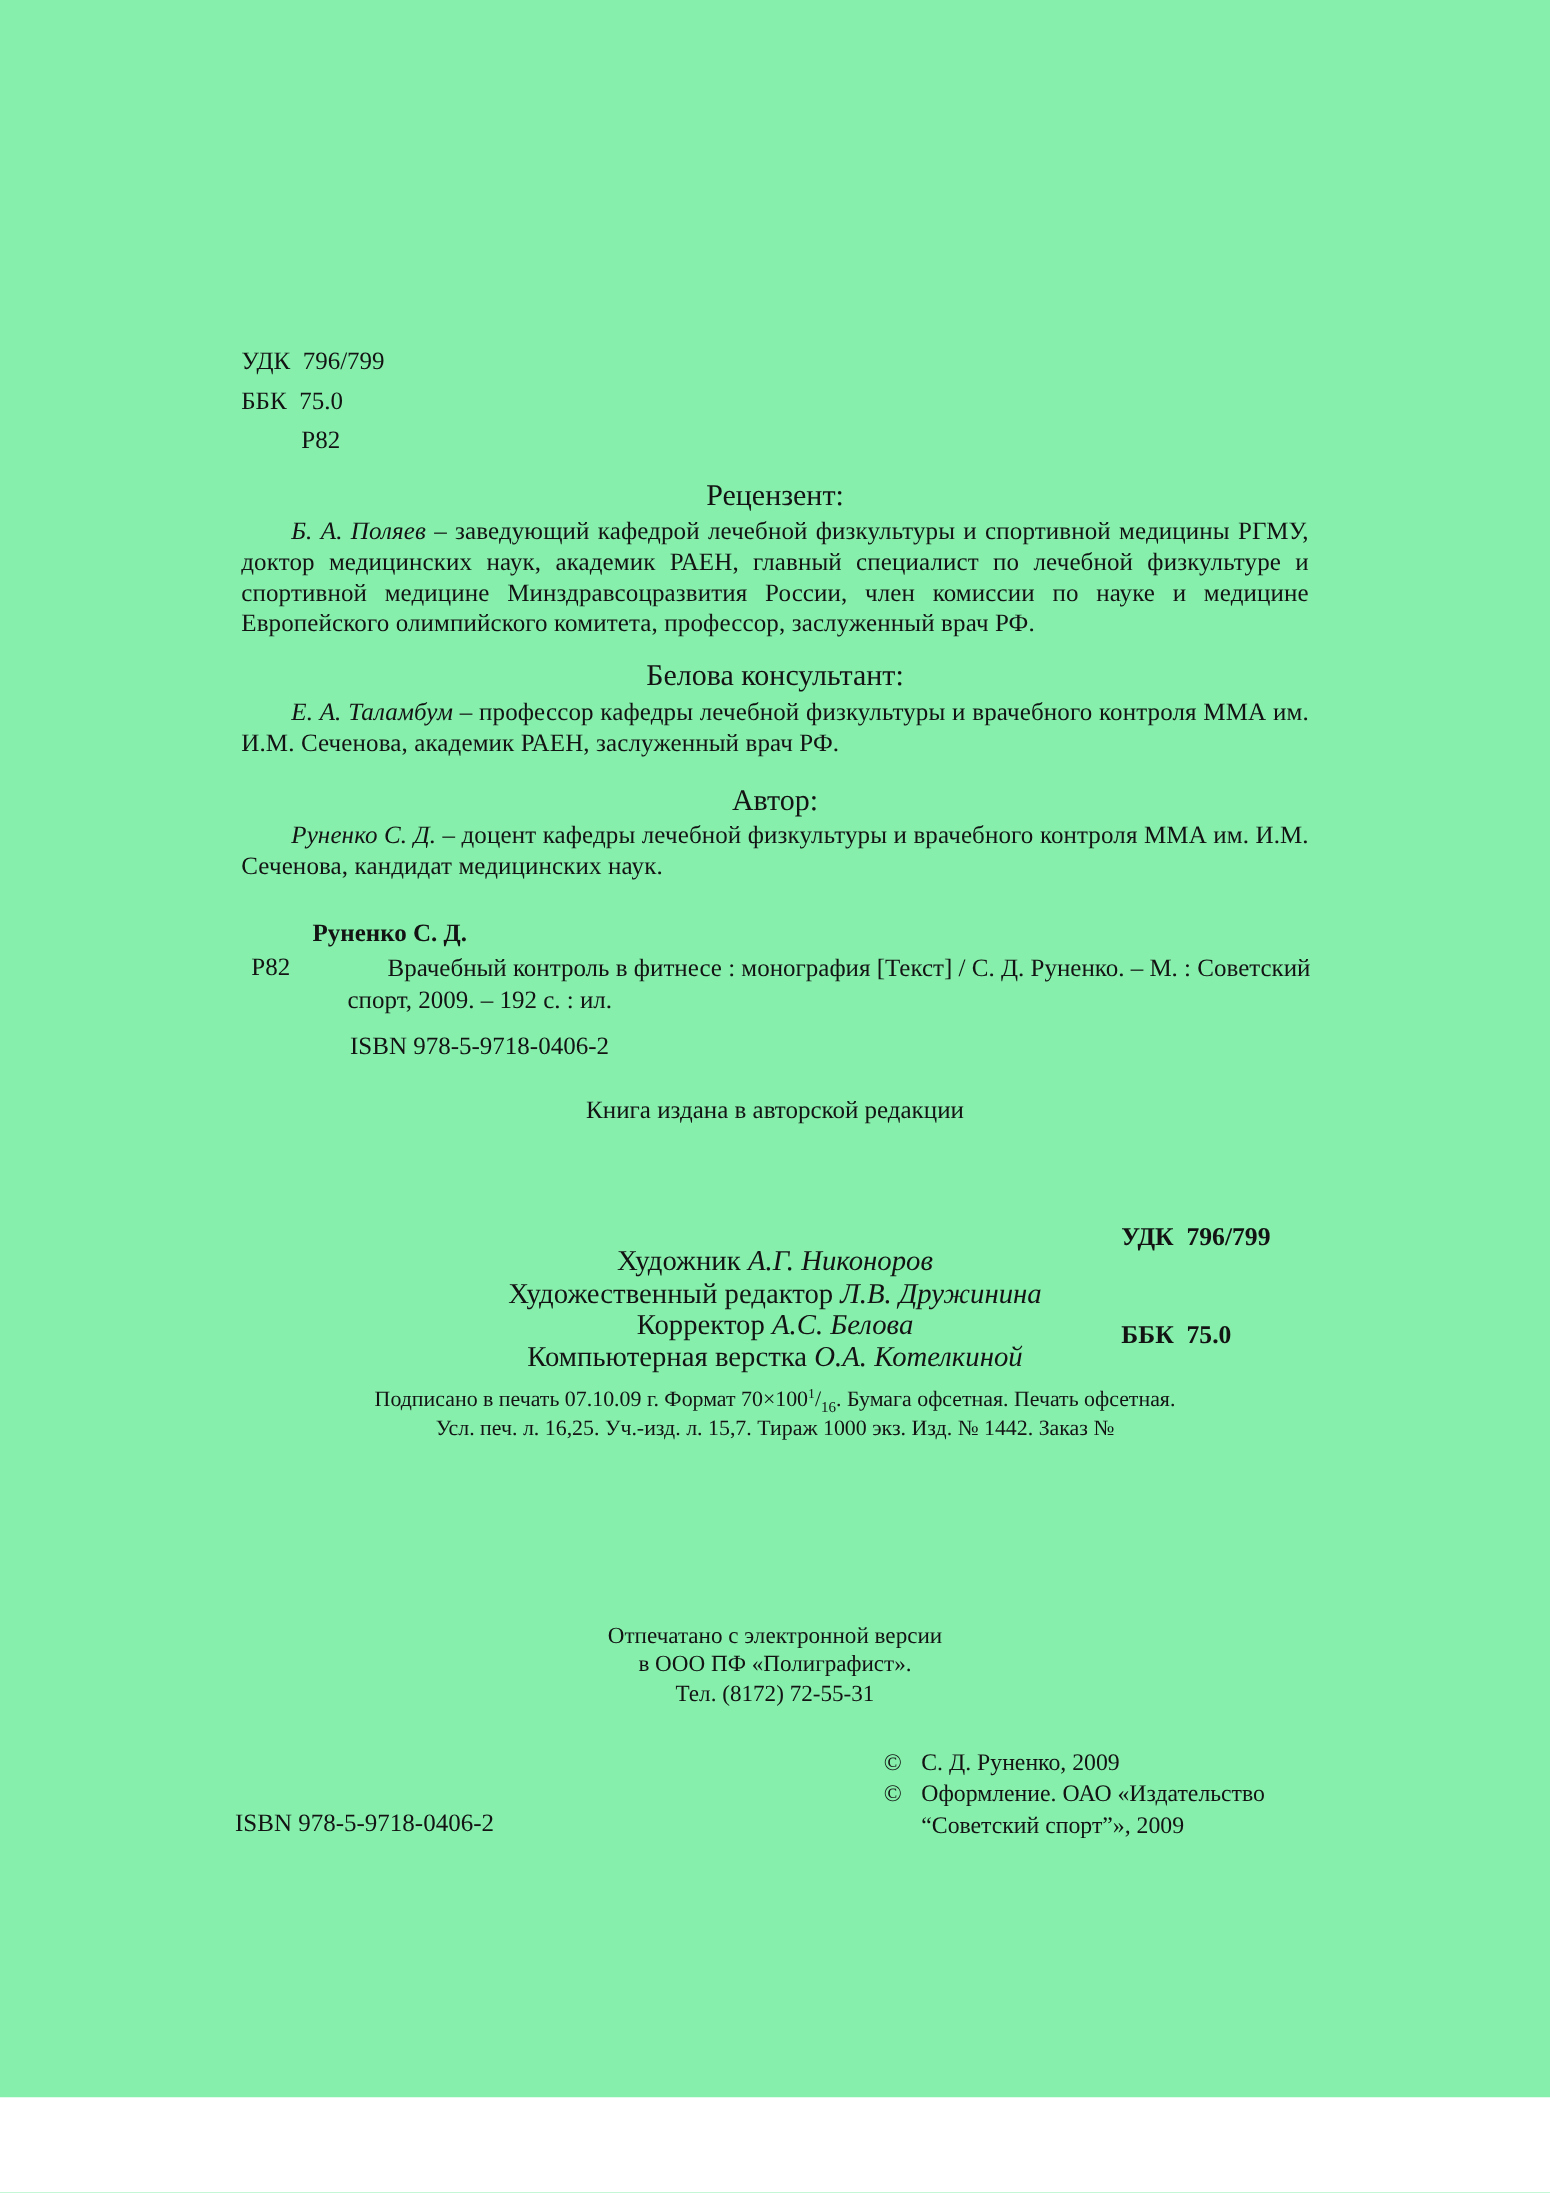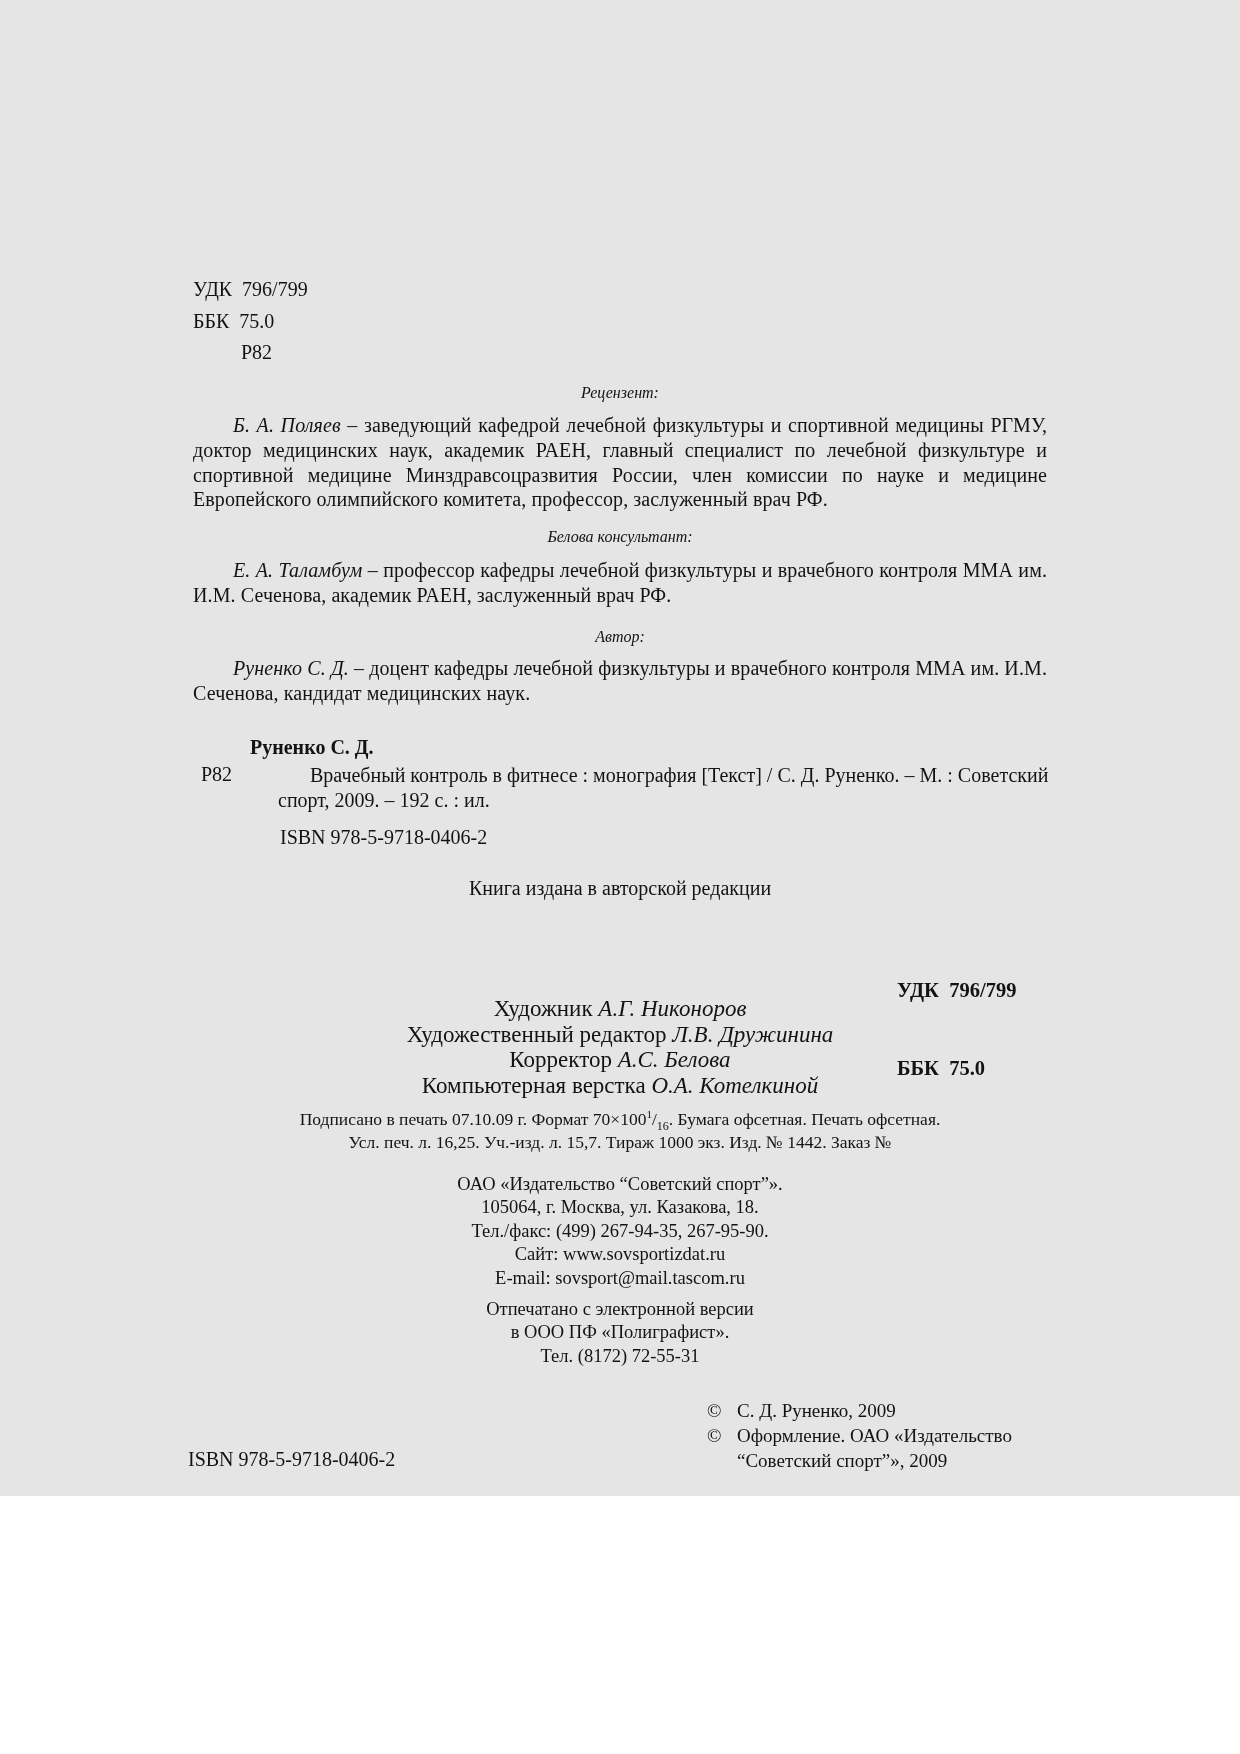--- a/index.html
+++ b/index.html
@@ -3,22 +3,22 @@
 <meta charset="utf-8">
 <style>
   html, body {
     margin: 0;
     padding: 0;
     background: #ffffff;
   }
   .page {
     position: relative;
     width: 1240px;
-    height: 1496px;
-    background: #e5e5e5;
+    height: 1678px;
+    background: #86efac;
     color: #131313;
     font-family: "Liberation Serif", "DejaVu Serif", serif;
     font-size: 20px;
     overflow: hidden;
   }
   .abs { position: absolute; }
   .pre { white-space: pre; }
   .center-block {
     left: 193px;
     width: 854px;
@@ -28,22 +28,21 @@
     left: 193px;
     width: 854px;
     text-align: justify;
     text-indent: 40px;
     line-height: 24.8px;
     letter-spacing: 0.1px;
   }
   .italic { font-style: italic; }
   .bold   { font-weight: bold; }
   .heading-italic {
-    font-style: italic;
-    font-size: 16px;
+    font-size: 24px;
   }
   .bib-citation {
     left: 278px;
     width: 772px;
     text-indent: 32px;
     line-height: 25px;
   }
   .staff-block {
     line-height: 25.5px;
     font-size: 23px;
@@ -119,27 +118,20 @@
     <div><span>Художественный редактор </span><span class="italic">Л.В. Дружинина</span></div>
     <div><span>Корректор </span><span class="italic">А.С. Белова</span></div>
     <div><span>Компьютерная верстка </span><span class="italic">О.А. Котелкиной</span></div>
   </div>
 
   <div class="abs center-block print-info" style="top:1108px;">
     <div><span>Подписано в печать 07.10.09 г. Формат 70×100</span><sup>1</sup><span>/</span><sub>16</sub><span>. Бумага офсетная. Печать офсетная.</span></div>
     <div>Усл. печ. л. 16,25. Уч.-изд. л. 15,7.  Тираж 1000 экз. Изд. № 1442. Заказ №</div>
   </div>
 
-  <div class="abs center-block publisher-block" style="top:1173px;">
-    <div>ОАО «Издательство “Советский спорт”».</div>
-    <div>105064, г. Москва, ул. Казакова, 18.</div>
-    <div>Тел./факс: (499) 267-94-35, 267-95-90.</div>
-    <div>Сайт: www.sovsportizdat.ru</div>
-    <div>E-mail: sovsport@mail.tascom.ru</div>
-  </div>
 
   <div class="abs center-block printed-block" style="top:1298px;">
     <div>Отпечатано с электронной версии</div>
     <div>в ООО ПФ «Полиграфист».</div>
     <div>Тел. (8172) 72-55-31</div>
   </div>
 
   <div class="abs copyright-block" style="left:707px; top:1398px; width:345px;">
     <div class="copyright-entry">
       <span class="copy-symbol">©</span><span>С. Д. Руненко, 2009</span>

